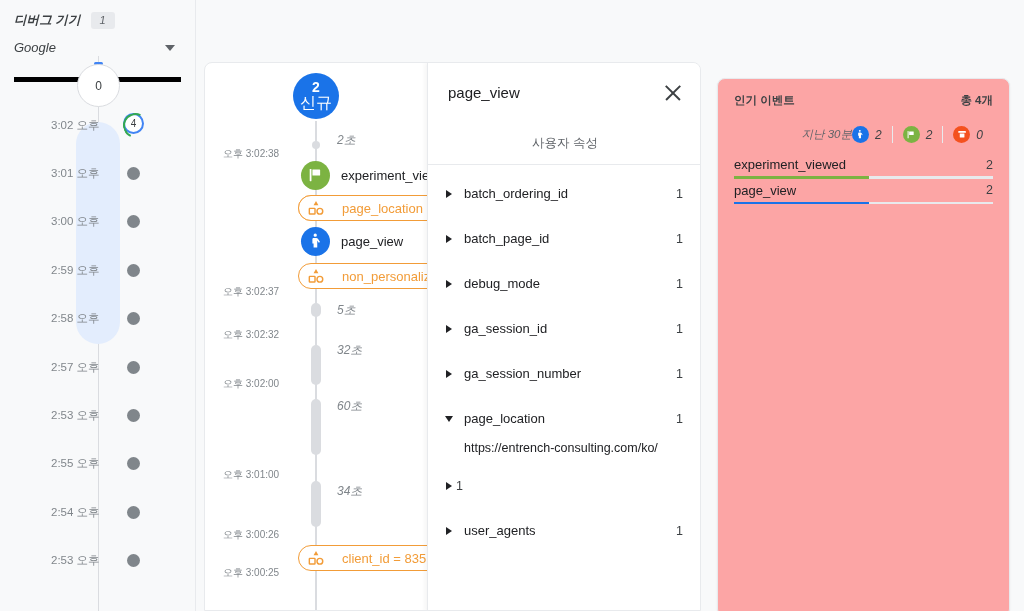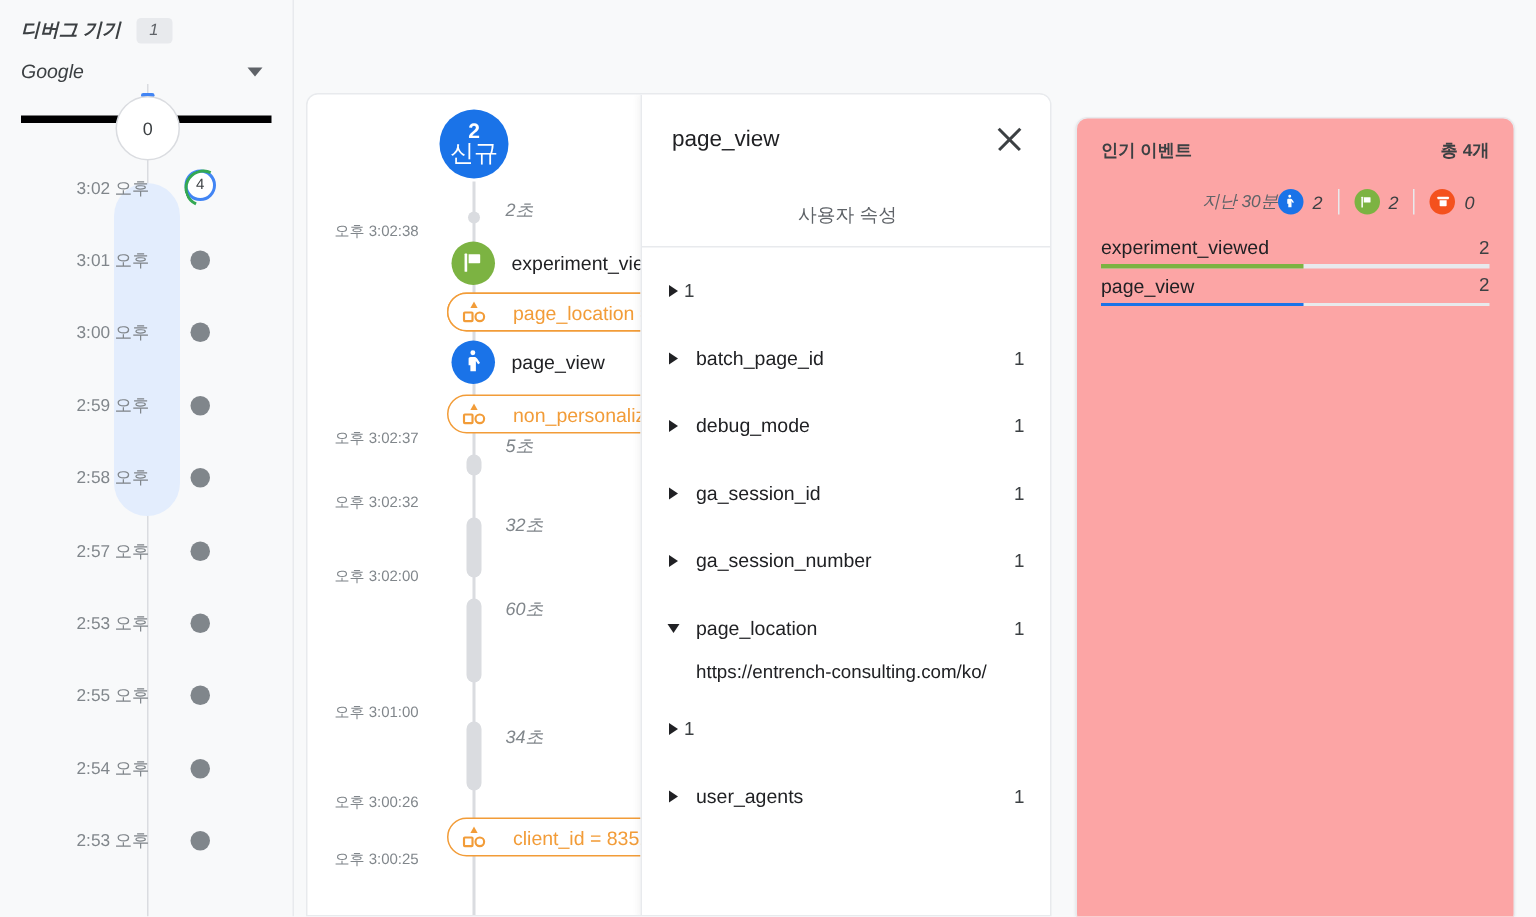--- a/index.html
+++ b/index.html
@@ -354,21 +354,21 @@
               <span style="display:inline-block;width:18px;height:18px;"><svg width="18" height="18" viewBox="0 0 20 20" fill="none" stroke="#f29c38" stroke-width="1.6">
                   <path d="M10 2.2 12.7 7H7.3z" fill="#f29c38" stroke="none"></path>
                   <rect x="2.6" y="10.4" width="6.3" height="6.3" rx="0.6"></rect>
                   <circle cx="14.3" cy="13.6" r="3.2"></circle>
                 </svg></span>
             </span>
             <span class="ptxt">non_personalized_ads</span>
           </div>
           <div class="st-time" style="top: 222px;">오후 3:02:37</div>
           <div class="st-gapbar" style="top: 240px; height: 14px;"></div>
-          <div class="st-gaplabel" style="top: 226px;">5초</div>
+          <div class="st-gaplabel" style="top: 239px;">5초</div>
           <div class="st-time" style="top: 265px;">오후 3:02:32</div>
           <div class="st-gapbar" style="top: 282px; height: 40px;"></div>
           <div class="st-gaplabel" style="top: 279px;">32초</div>
           <div class="st-time" style="top: 314px;">오후 3:02:00</div>
           <div class="st-gapbar" style="top: 336px; height: 56px;"></div>
           <div class="st-gaplabel" style="top: 335px;">60초</div>
           <div class="st-time" style="top: 405px;">오후 3:01:00</div>
           <div class="st-gapbar" style="top: 418px; height: 46px;"></div>
           <div class="st-gaplabel" style="top: 420px;">34초</div>
           <div class="st-time" style="top: 465px;">오후 3:00:26</div>
@@ -393,20 +393,21 @@
         <span class="pp-close"></span>
       </div>
       <div class="pp-tabs" id="pp-tabs">
           <div class="pp-tab">사용자 속성</div>
         </div>
       <div class="pp-list" id="pp-list">
           <div class="pp-row">
             <span class="pp-arrow">
               <span class="tri-right"></span>
             </span>
+            <span class="pp-key">batch_ordering_id</span>
             <span class="pp-val">1</span>
           </div>
           <div class="pp-row">
             <span class="pp-arrow">
               <span class="tri-right"></span>
             </span>
             <span class="pp-key">batch_page_id</span>
             <span class="pp-val">1</span>
           </div>
           <div class="pp-row">

